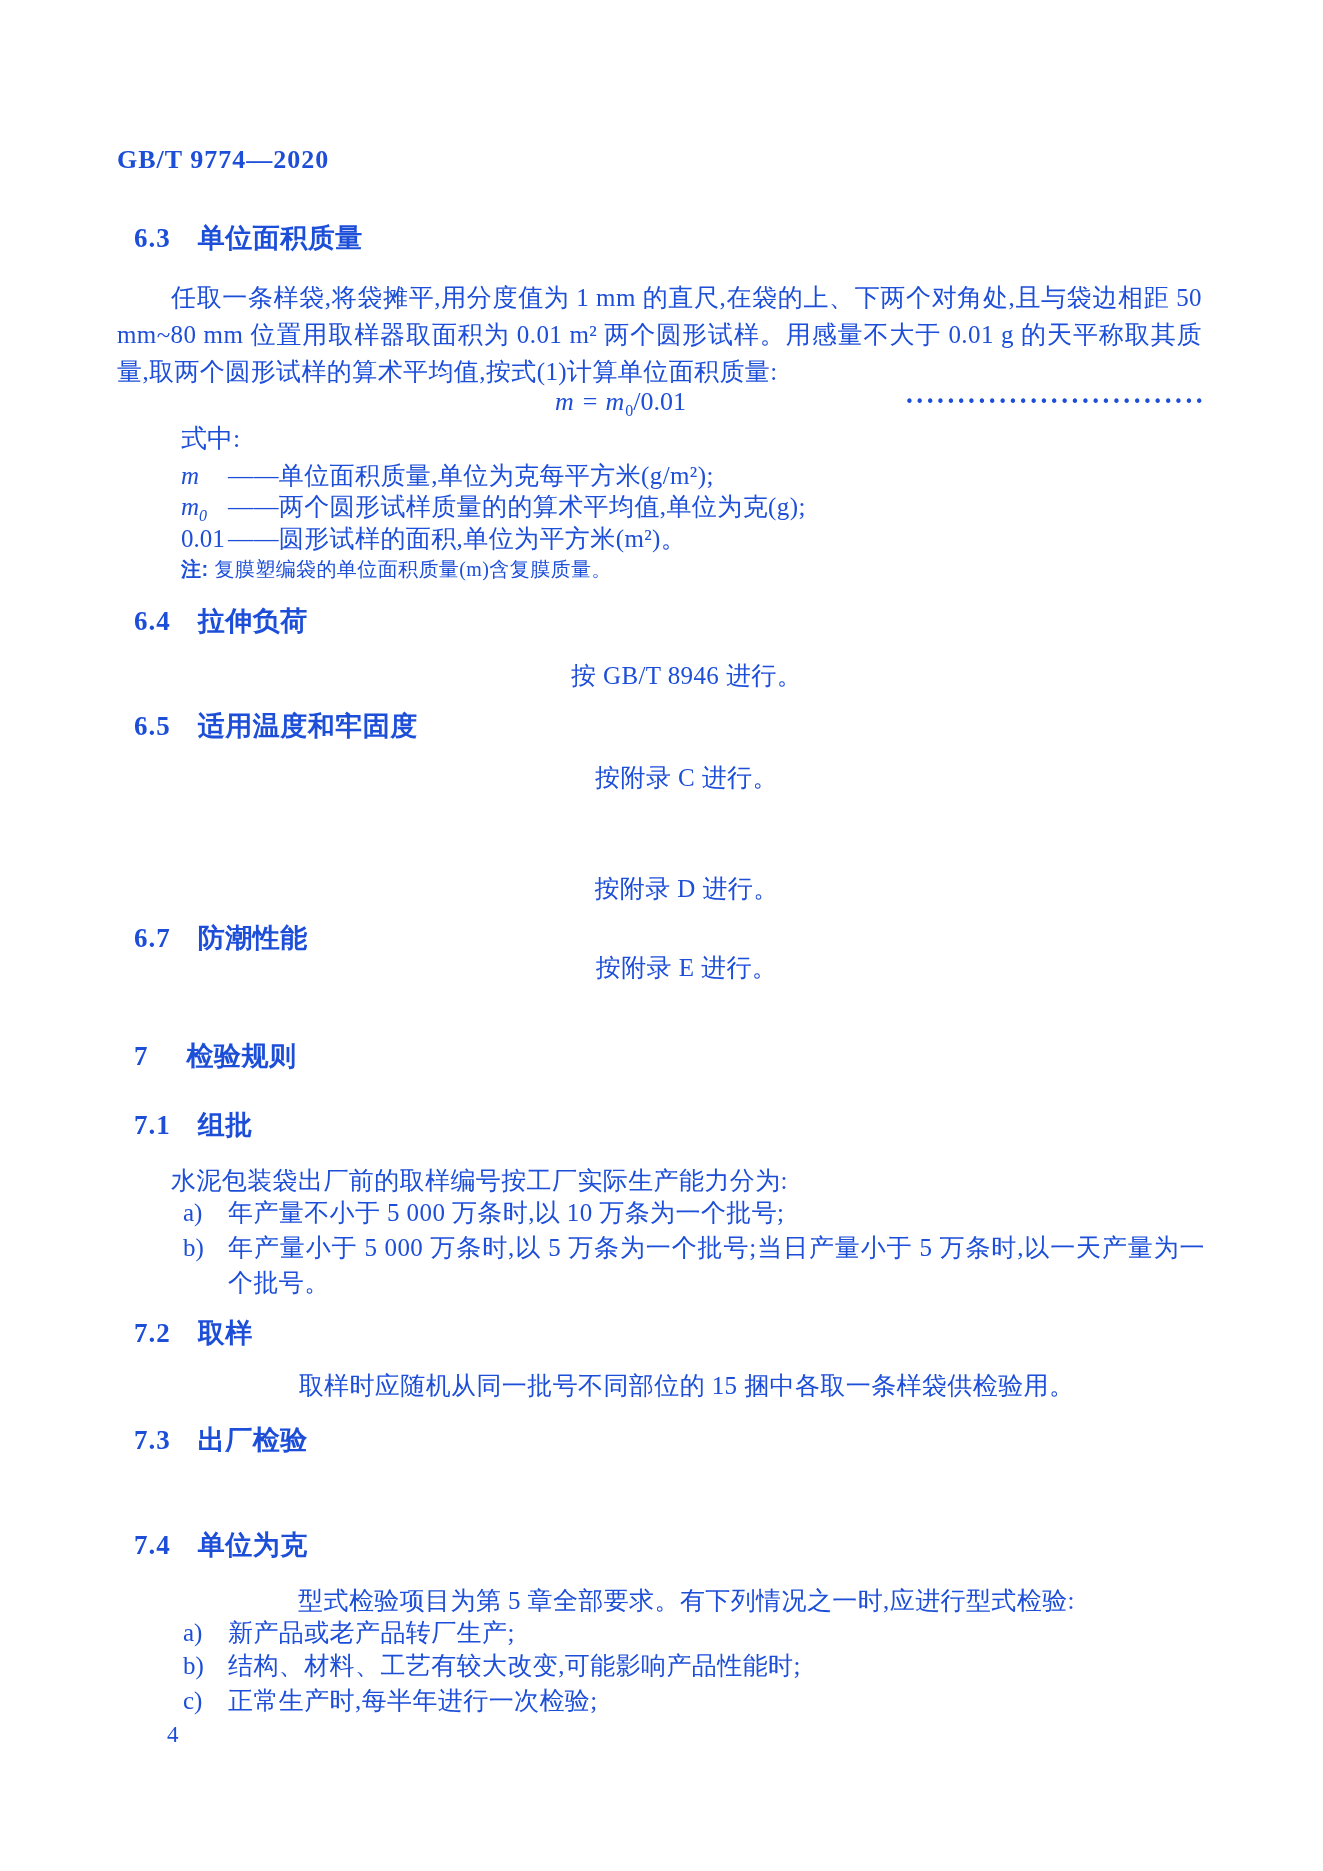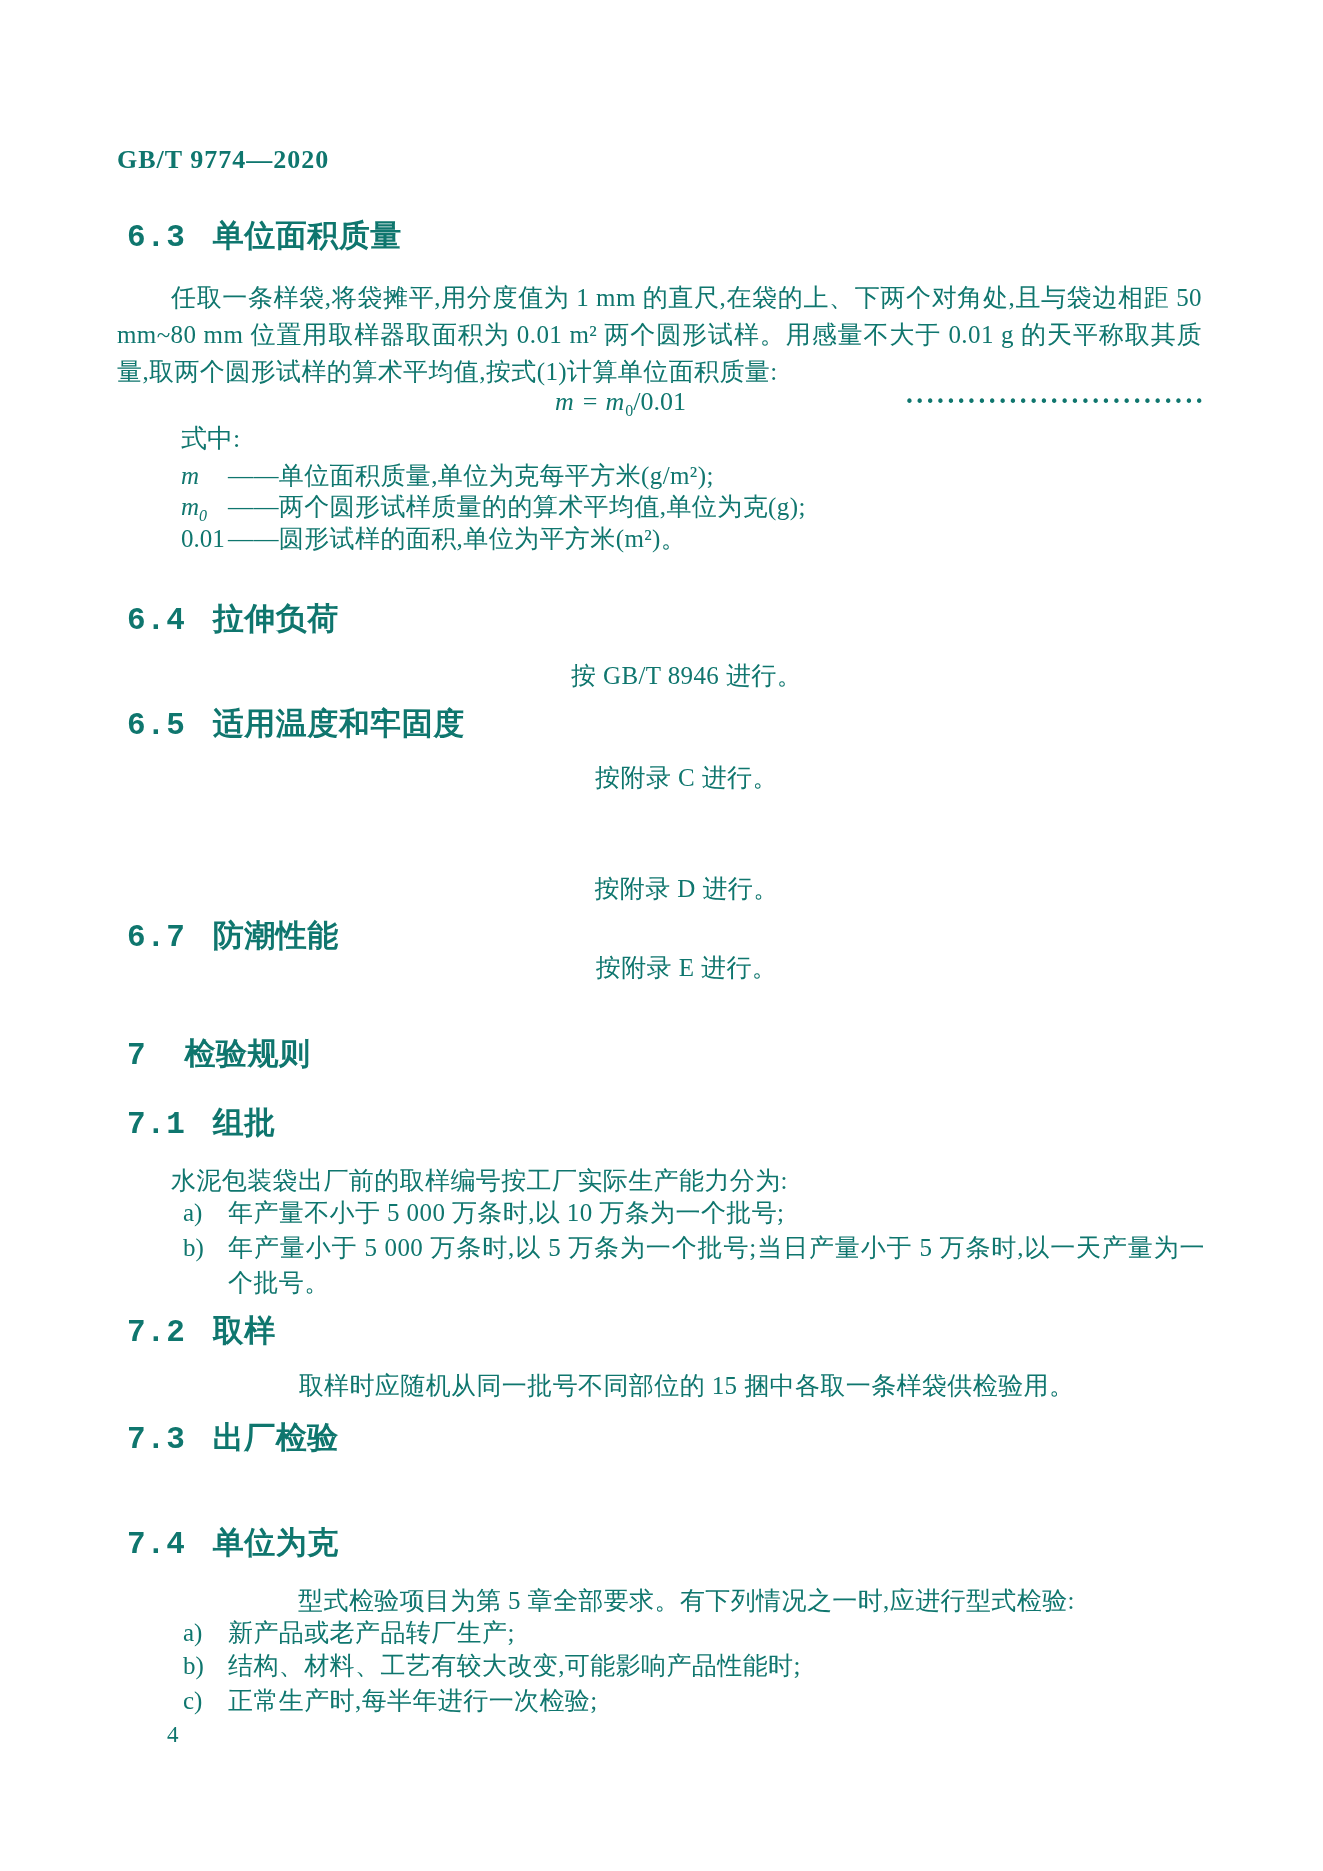--- a/index.html
+++ b/index.html
@@ -1,37 +1,37 @@
 <!DOCTYPE html>
 <html><head>
 <meta charset="utf-8">
 <style>
   html,body{margin:0;padding:0;background:#ffffff;}
   #page{
     position:relative;
     width:1206px;
     height:1871px;
     background:#ffffff;
-    color:#0f766e;
+    color:#1d4ed8;
     font-family:"Liberation Serif","DejaVu Serif",serif;
     overflow:hidden;
   }
   .abs{position:absolute;}
   
   .doc-code{
     left:117px;top:145px;
     font-size:26px;font-weight:bold;
     letter-spacing:1px;
     font-family:"Liberation Serif","DejaVu Serif",serif;
   }
   
   .heading{
-    left:127px;
-    font-family:Liberation Mono, monospace;
-    font-weight:bold;font-size:31px;line-height:32px;
+    left:134px;
+    font-family:Liberation Serif, serif;
+    font-weight:bold;font-size:27px;line-height:32px;
     white-space:nowrap;letter-spacing:0.5px;
   }
   .heading .num{display:inline-block;margin-right:27px;letter-spacing:1px;}
   .heading.chapter .num{margin-right:38px;}
   
   .para{
     left:117px;width:1085px;
     font-size:25px;line-height:37px;
     letter-spacing:0.4px;
     text-align:justify;text-justify:inter-character;
@@ -101,20 +101,23 @@
   </div>
   <div class="abs var-row" style="top:490px">
     <span class="var-term"><span>m</span><sub>0</sub></span>
     <span class="var-def">——两个圆形试样质量的的算术平均值,单位为克(g);</span>
   </div>
   <div class="abs var-row" style="top:522px">
     <span class="var-term upright"><span>0.01</span><sub></sub></span>
     <span class="var-def">——圆形试样的面积,单位为平方米(m²)。</span>
   </div>
 
+  <div class="abs note-row" style="top:556px">
+    <span class="note-label">注:</span><span>复膜塑编袋的单位面积质量(m)含复膜质量。</span>
+  </div>
 
   <div class="abs heading" style="top:605px">
     <span class="num">6.4</span><span>拉伸负荷</span>
   </div>
   <div class="abs para nowrap" style="top:657px">按 GB/T 8946 进行。</div>
 
   <div class="abs heading" style="top:710px">
     <span class="num">6.5</span><span>适用温度和牢固度</span>
   </div>
   <div class="abs para nowrap" style="top:759px">按附录 C 进行。</div>

